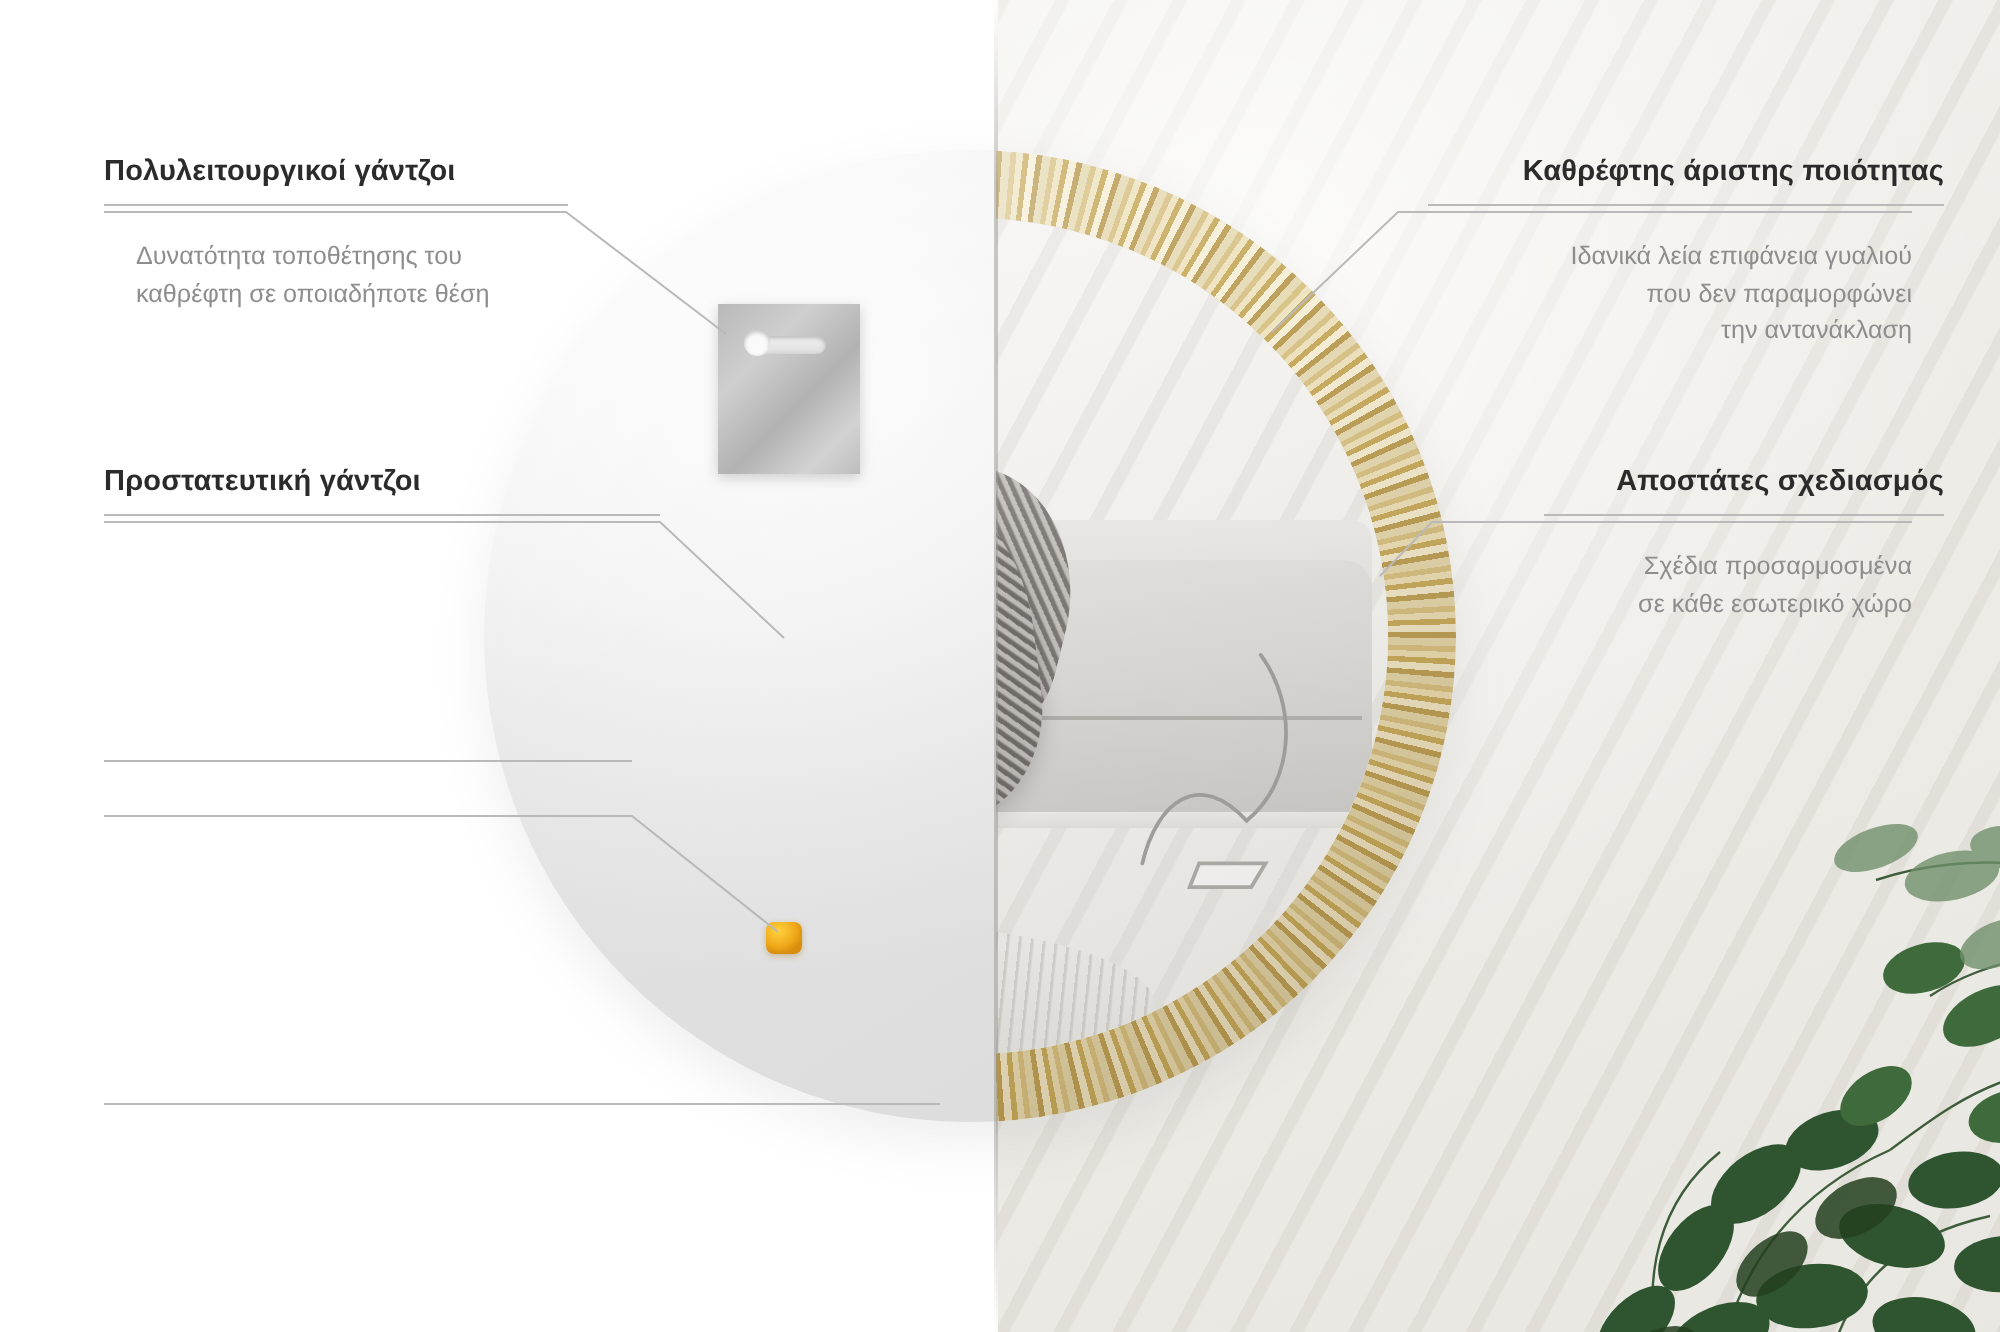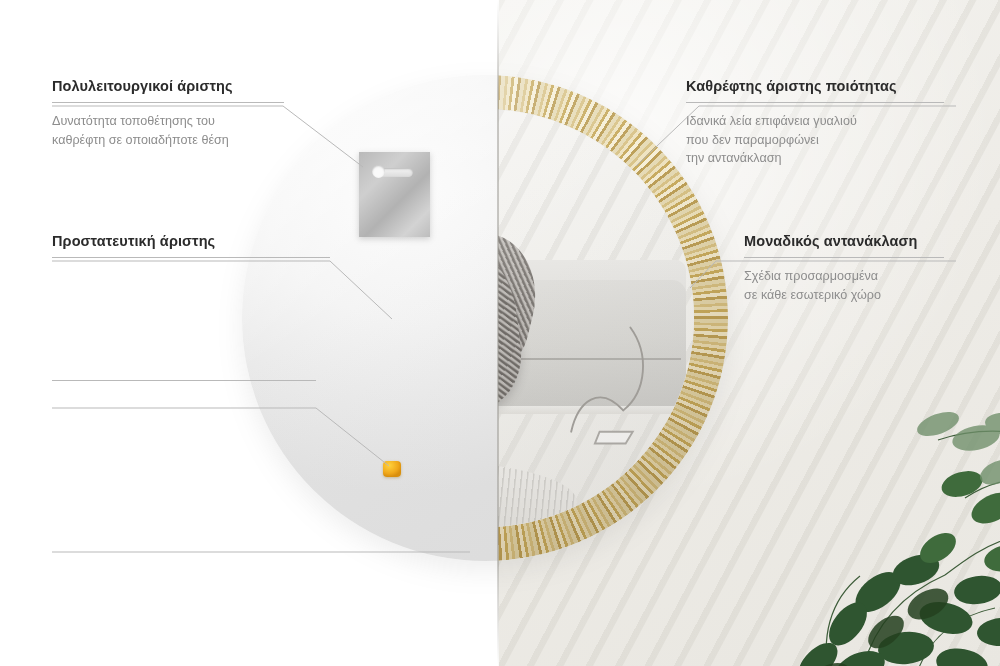--- a/index.html
+++ b/index.html
@@ -186,25 +186,25 @@
   .plant svg{width:100%;height:100%;overflow:visible;}
 
   
   .callout{position:absolute;}
   .callout h3{
     margin:0 0 7px 0;font-size:14.5px;font-weight:bold;color:#2b2b2b;
     letter-spacing:.1px;line-height:1.2;
   }
   .callout .rule{height:1px;background:#b9b9b9;margin-bottom:9px;}
   .callout p{
-    margin:0;font-size:12.6px;color:#8d8d8d;line-height:1.46;font-weight:400;
+    margin:16px;font-size:12.6px;color:#8d8d8d;line-height:1.46;font-weight:400;
   }
   .left-col{left:52px;}
   .left-col .rule{width:100%;}
-  .right-col{right:56px;}
+  .right-col{right:28px;text-align:right;}
 
   .conn{position:absolute;pointer-events:none;z-index:4;}
   .conn svg{overflow:visible;}
 </style>
 </head>
 <body>
 
 <div id="stage">
 
   <div class="bg-left"></div>
@@ -265,43 +265,43 @@
       <path d="M52 106 L283 106 L363 167"></path>
       <path d="M52 261 L330 261 L392 319"></path>
       <path d="M52 408 L316 408 L389 466"></path>
       <path d="M52 552 L470 552"></path>
       <path d="M956 106 L699 106 L636 166"></path>
       <path d="M956 261 L716 261 L690 288"></path>
     </svg>
   </div>
 
   <div class="callout left-col" style="top:78px;width:232px;">
-    <h3>Πολυλειτουργικοί άριστης</h3>
+    <h3>Πολυλειτουργικοί γάντζοι</h3>
     <div class="rule"></div>
     <p>Δυνατότητα τοποθέτησης του<br>καθρέφτη σε οποιαδήποτε θέση</p>
   </div>
 
   <div class="callout left-col" style="top:233px;width:278px;">
-    <h3>Προστατευτική άριστης</h3>
+    <h3>Προστατευτική γάντζοι</h3>
     <div class="rule"></div>
   </div>
 
   <div class="callout left-col" style="top:380px;width:264px;">
     <div class="rule"></div>
   </div>
 
 
   <div class="callout right-col" style="top:78px;width:258px;">
     <h3>Καθρέφτης άριστης ποιότητας</h3>
     <div class="rule"></div>
     <p>Ιδανικά λεία επιφάνεια γυαλιού<br>που δεν παραμορφώνει<br>την αντανάκλαση</p>
   </div>
 
   <div class="callout right-col" style="top:233px;width:200px;">
-    <h3>Μοναδικός αντανάκλαση</h3>
+    <h3>Αποστάτες σχεδιασμός</h3>
     <div class="rule"></div>
     <p>Σχέδια προσαρμοσμένα<br>σε κάθε εσωτερικό χώρο</p>
   </div>
 
   <div class="plant">
     <svg viewBox="0 0 300 300">
       <g stroke="#3d5c39" stroke-width="1.2" fill="none">
         <path d="M150 300 C160 250 190 215 235 195"></path>
         <path d="M235 195 C255 180 275 165 300 158"></path>
         <path d="M120 300 C110 258 120 220 150 196"></path>

